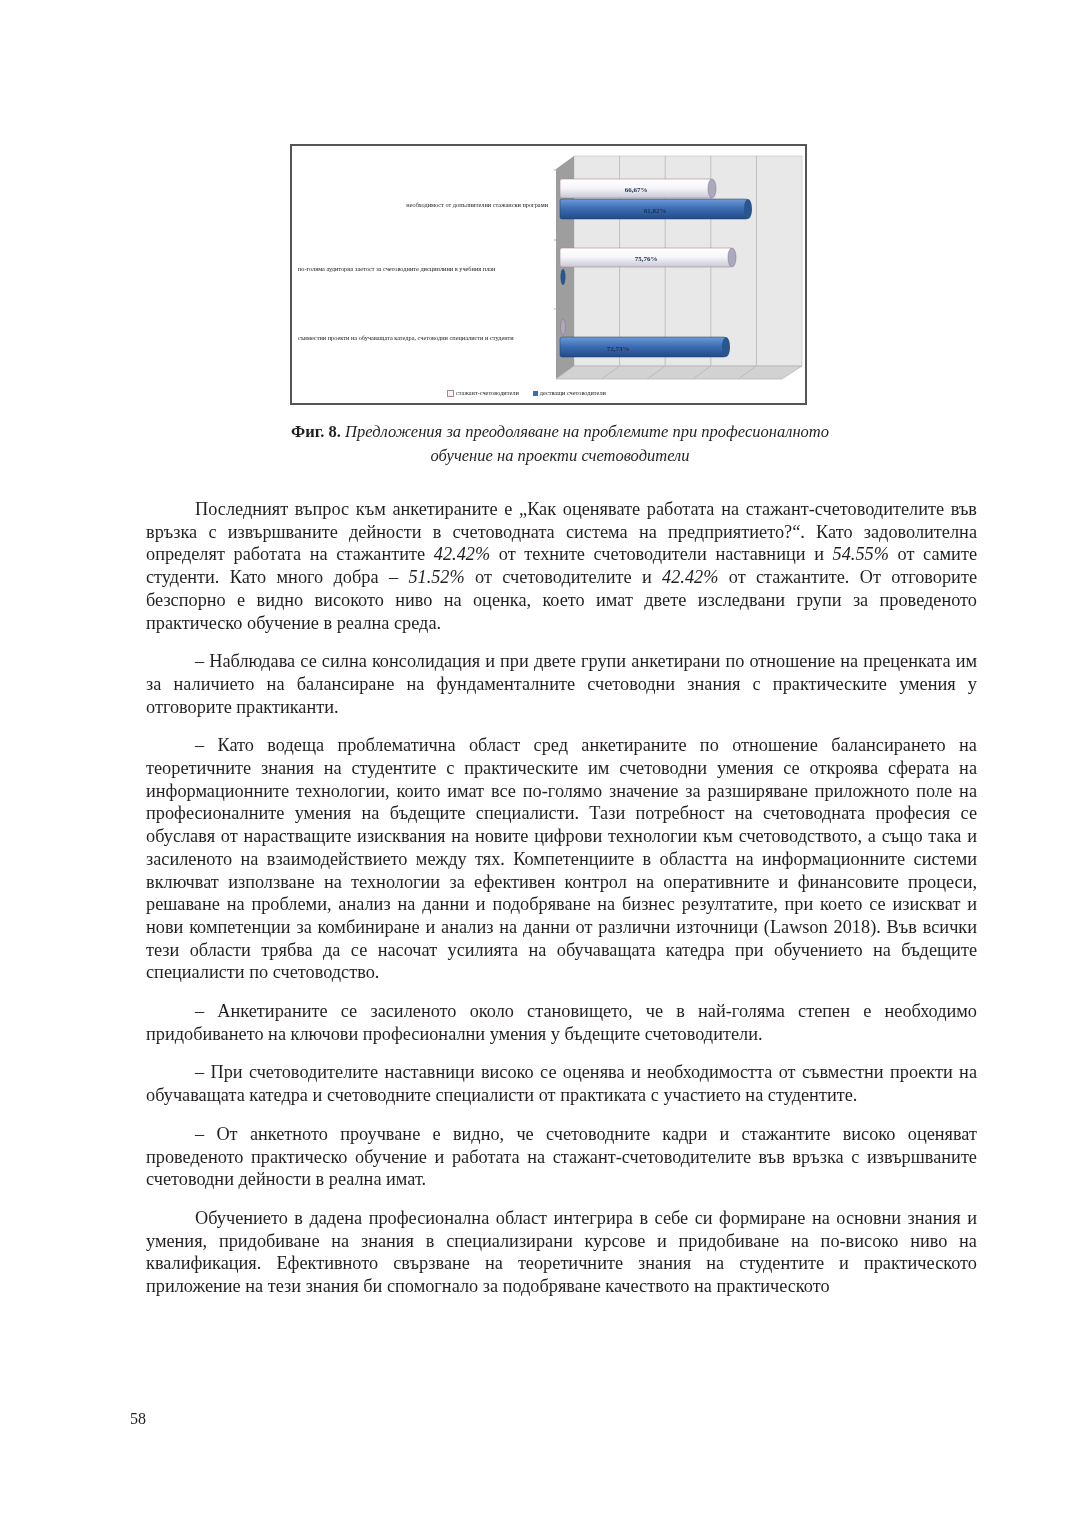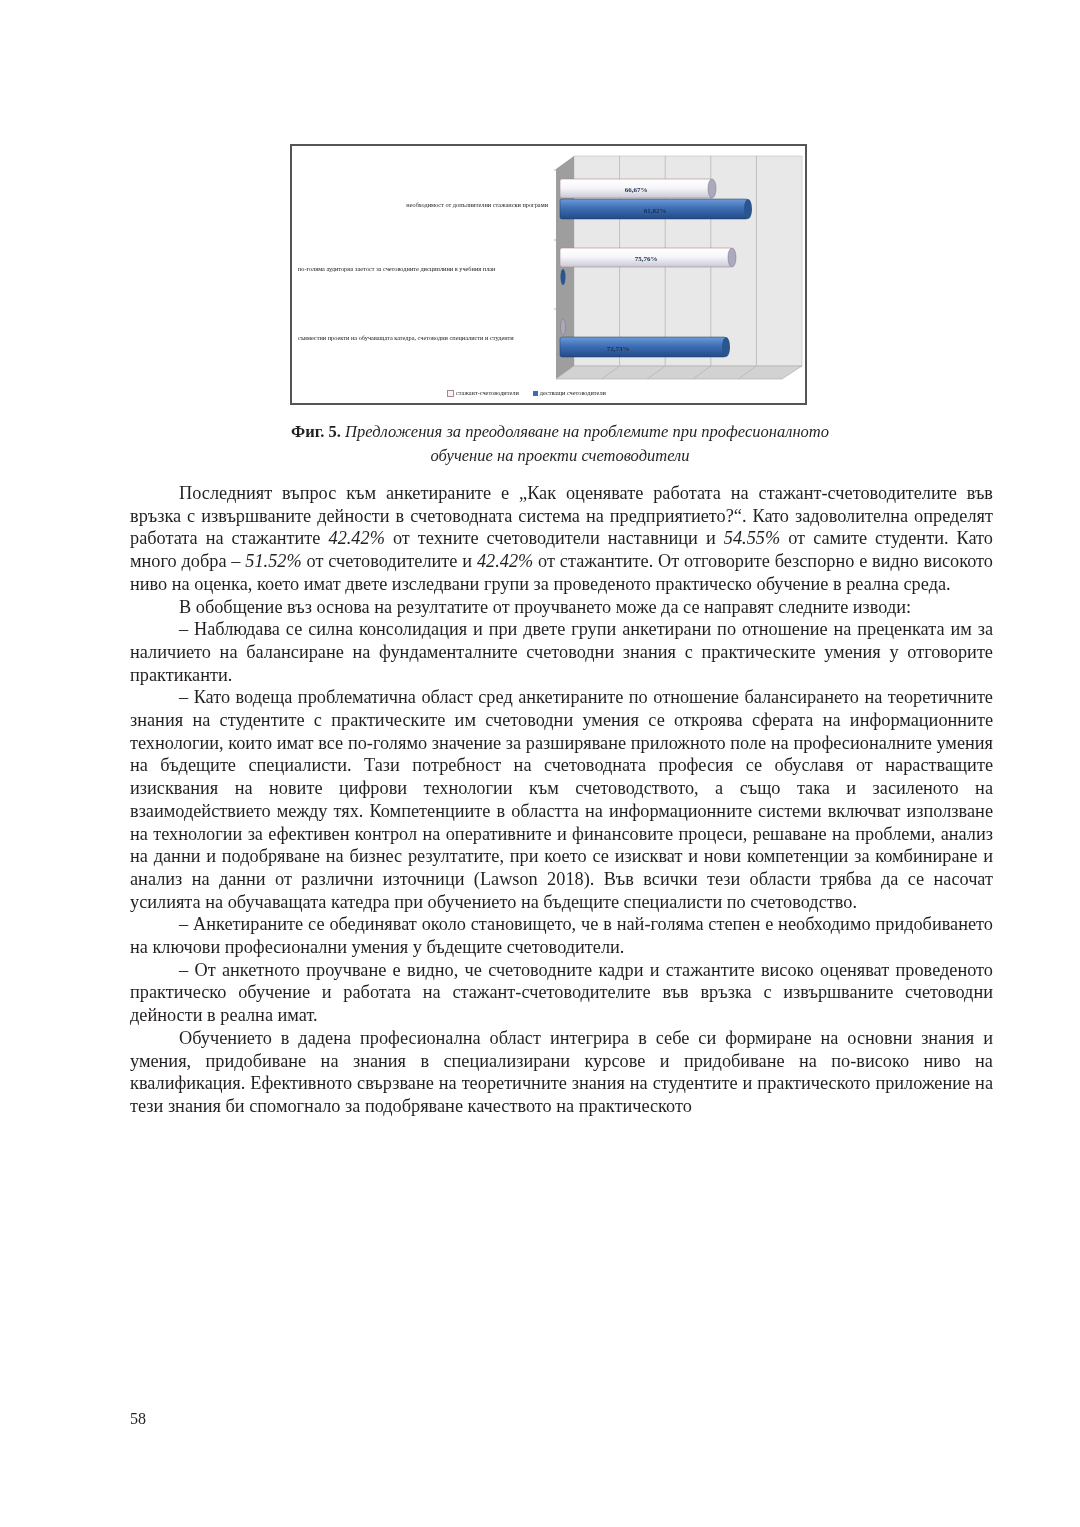--- a/index.html
+++ b/index.html
@@ -8,21 +8,21 @@
   .chart-svg { position:absolute; left:0; top:0; }
   .cat-label { position:absolute; font-family:"Liberation Serif", serif; font-size:6.3px; line-height:8px; color:#222; text-align:justify; text-align-last:left; }
   .cat-label.right { text-align:right; text-align-last:right; }
   .legend { position:absolute; left:155px; top:243px; font-size:6.3px; color:#222; display:flex; gap:14px; }
   .legend .sw { display:inline-block; width:5px; height:5px; margin-right:2px; vertical-align:middle; }
   .bar-val { font-family:"Liberation Serif", serif; font-weight:bold; font-size:7px; fill:#1f2d4f; }
   .caption { position:absolute; left:130px; width:860px; top:420px; text-align:center; font-size:16.5px; line-height:24px; }
   .caption b { font-weight:bold; font-style:normal; }
   .caption i { }
   .body-text { position:absolute; left:130px; width:863px; top:482px; font-size:18.3px; line-height:22.7px; text-align:justify; }
-  .body-text p { margin:0; text-indent:49px; }
+  .body-text p { margin:16px; text-indent:49px; }
   .body-text i { font-style:italic; }
   .page-num { position:absolute; left:130px; top:1410px; font-size:16px; }
 </style>
 </head>
 <body>
 
 <div class="chart-frame">
   <svg class="chart-svg" width="513" height="257" viewBox="0 0 513 257">
     <defs>
       <linearGradient id="gWhite" x1="0" y1="0" x2="0" y2="1">
@@ -93,27 +93,27 @@
   <div class="cat-label" style="left:6px; top:119px; width:250px;">по-голяма аудиторна заетост за счетоводните дисциплини в учебния план</div>
   <div class="cat-label" style="left:6px; top:188px; width:250px;">съвместни проекти на обучаващата катедра, счетоводни специалисти и студенти</div>
 
   <div class="legend">
     <span><span class="sw" style="background:#f4f4f8; border:0.6px solid #a7878d;"></span><span>стажант-счетоводители</span></span>
     <span><span class="sw" style="background:#3b6db3;"></span><span>дестващи счетоводители</span></span>
   </div>
 </div>
 
 <div class="caption">
-  <div><b>Фиг. 5.</b> <i>Предложения за преодоляване на проблемите при професионалното</i></div>
+  <div><b>Фиг. 8.</b> <i>Предложения за преодоляване на проблемите при професионалното</i></div>
   <div><i>обучение на проекти счетоводители</i></div>
 </div>
 
 <div class="body-text" id="body-text">
     <p><span>Последният въпрос към анкетираните е „Как оценявате работата на стажант-счетоводителите във връзка с извършваните дейности в счетоводната система на предприятието?“. Като задоволителна определят работата на стажантите </span><i>42.42%</i><span> от техните счетоводители наставници и </span><i>54.55%</i><span> от самите студенти. Като много добра –  </span><i>51.52%</i><span> от счетоводителите и </span><i>42.42%</i><span> от стажантите. От отговорите безспорно е видно високото ниво на оценка, което имат двете изследвани групи за проведеното практическо обучение в реална среда.</span></p>
-    <p><span>В обобщение въз основа на резултатите от проучването може да се направят следните изводи:</span></p>
     <p><span>– Наблюдава се силна консолидация и при двете групи анкетирани по отношение на преценката им за наличието на балансиране на фундаменталните счетоводни знания с практическите умения у отговорите практиканти.</span></p>
     <p><span>– Като водеща проблематична област сред анкетираните по отношение балансирането на теоретичните знания на студентите с практическите им счетоводни умения се откроява сферата на информационните технологии, които имат все по-голямо значение за разширяване приложното поле на професионалните умения на бъдещите специалисти. Тази потребност на счетоводната професия се обуславя от нарастващите изисквания на новите цифрови технологии към счетоводството, а също така и засиленото на взаимодействието между тях. Компетенциите в областта на информационните системи включват използване на технологии за ефективен контрол на оперативните и финансовите процеси, решаване на проблеми, анализ на данни и подобряване на бизнес резултатите, при което се изискват и нови компетенции за комбиниране и анализ на данни от различни източници (Lawson 2018). Във всички тези области трябва да се насочат усилията на обучаващата катедра при обучението на бъдещите специалисти по счетоводство.</span></p>
-    <p><span>– Анкетираните се обединяват около становището, че в най-голяма степен е необходимо придобиването на ключови професионални умения у бъдещите счетоводители.</span></p>
+    <p><span>– Анкетираните се засиленото около становището, че в най-голяма степен е необходимо придобиването на ключови професионални умения у бъдещите счетоводители.</span></p>
+    <p><span>– При счетоводителите наставници високо се оценява и необходимостта от съвместни проекти на обучаващата катедра и счетоводните специалисти от практиката с участието на студентите.</span></p>
     <p><span>– От анкетното проучване е видно, че счетоводните кадри и стажантите високо оценяват проведеното практическо обучение и работата на стажант-счетоводителите във връзка с извършваните счетоводни дейности в реална имат.</span></p>
     <p><span>Обучението в дадена професионална област интегрира в себе си формиране на основни знания и умения, придобиване на знания в специализирани курсове и придобиване на по-високо ниво на квалификация. Ефективното свързване на теоретичните знания на студентите и практическото приложение на тези знания би спомогнало за подобряване качеството на практическото</span></p>
   </div>
 
 <div class="page-num">58</div>
 
 </body></html>

